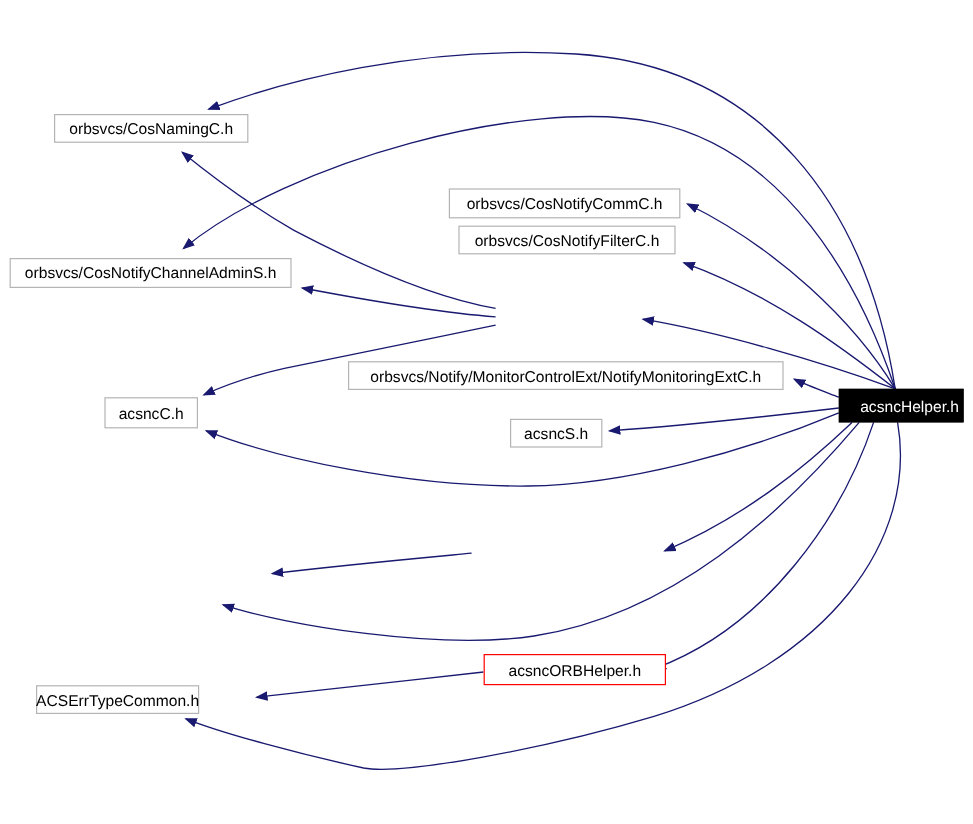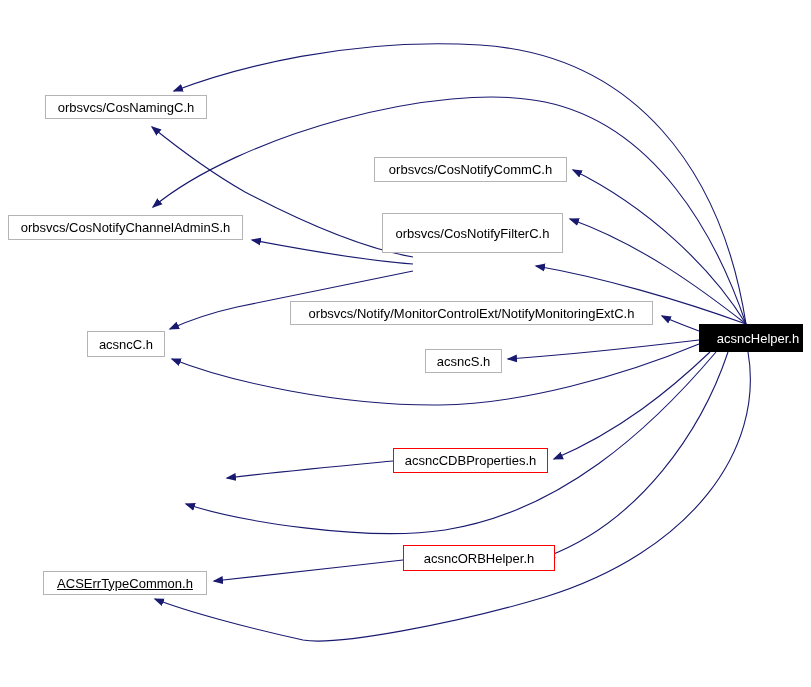--- a/index.html
+++ b/index.html
@@ -59,21 +59,20 @@
         <path class="edge" d="M413,264 C370,261 310,251 252,240" marker-end="url(#arrow)"></path>
         <path class="edge" d="M413,271 C350,284 270,300 237,307 C210,313 190,320 170,329" marker-end="url(#arrow)"></path>
         <path class="edge" d="M393,461 C340,466 285,471 227,478" marker-end="url(#arrow)"></path>
         <path class="edge" d="M403,560 C340,567 280,574 214,581" marker-end="url(#arrow)"></path>
       </g>
   </svg>
 
 <div class="node plain" style="left: 45px; top: 95px; width: 162px; height: 24px;">orbsvcs/CosNamingC.h</div>
     <div class="node plain" style="left: 8px; top: 215px; width: 235px; height: 25px;">orbsvcs/CosNotifyChannelAdminS.h</div>
     <div class="node plain" style="left: 374px; top: 157px; width: 193px; height: 25px;">orbsvcs/CosNotifyCommC.h</div>
-    <div class="node plain" style="left: 382px; top: 213px; width: 181px; height: 40px;">orbsvcs/CosNotifyFilterC.h</div>
+    <div class="node plain" style="left: 382px; top: 188px; width: 181px; height: 24px;">orbsvcs/CosNotifyFilterC.h</div>
     <div class="node plain" style="left: 290px; top: 301px; width: 363px; height: 24px;">orbsvcs/Notify/MonitorControlExt/NotifyMonitoringExtC.h</div>
     <div class="node plain" style="left: 87px; top: 331px; width: 78px; height: 26px;">acsncC.h</div>
     <div class="node plain" style="left: 425px; top: 349px; width: 77px; height: 24px;">acsncS.h</div>
     <div class="node current" style="left: 699px; top: 324px; width: 104px; height: 28px; padding-left: 18px;">acsncHelper.h</div>
-    <div class="node highlight" style="left: 393px; top: 448px; width: 155px; height: 25px;">acsncCDBProperties.h</div>
     <div class="node highlight" style="left: 403px; top: 545px; width: 152px; height: 26px;">acsncORBHelper.h</div>
-    <div class="node plain" style="left: 43px; top: 571px; width: 164px; height: 24px; text-decoration: underline;">ACSErrTypeCommon.h</div>
+    <div class="node plain" style="left: 30px; top: 571px; width: 136px; height: 24px;">ACSErrTypeCommon.h</div>
   </div>
 
 </body></html>

